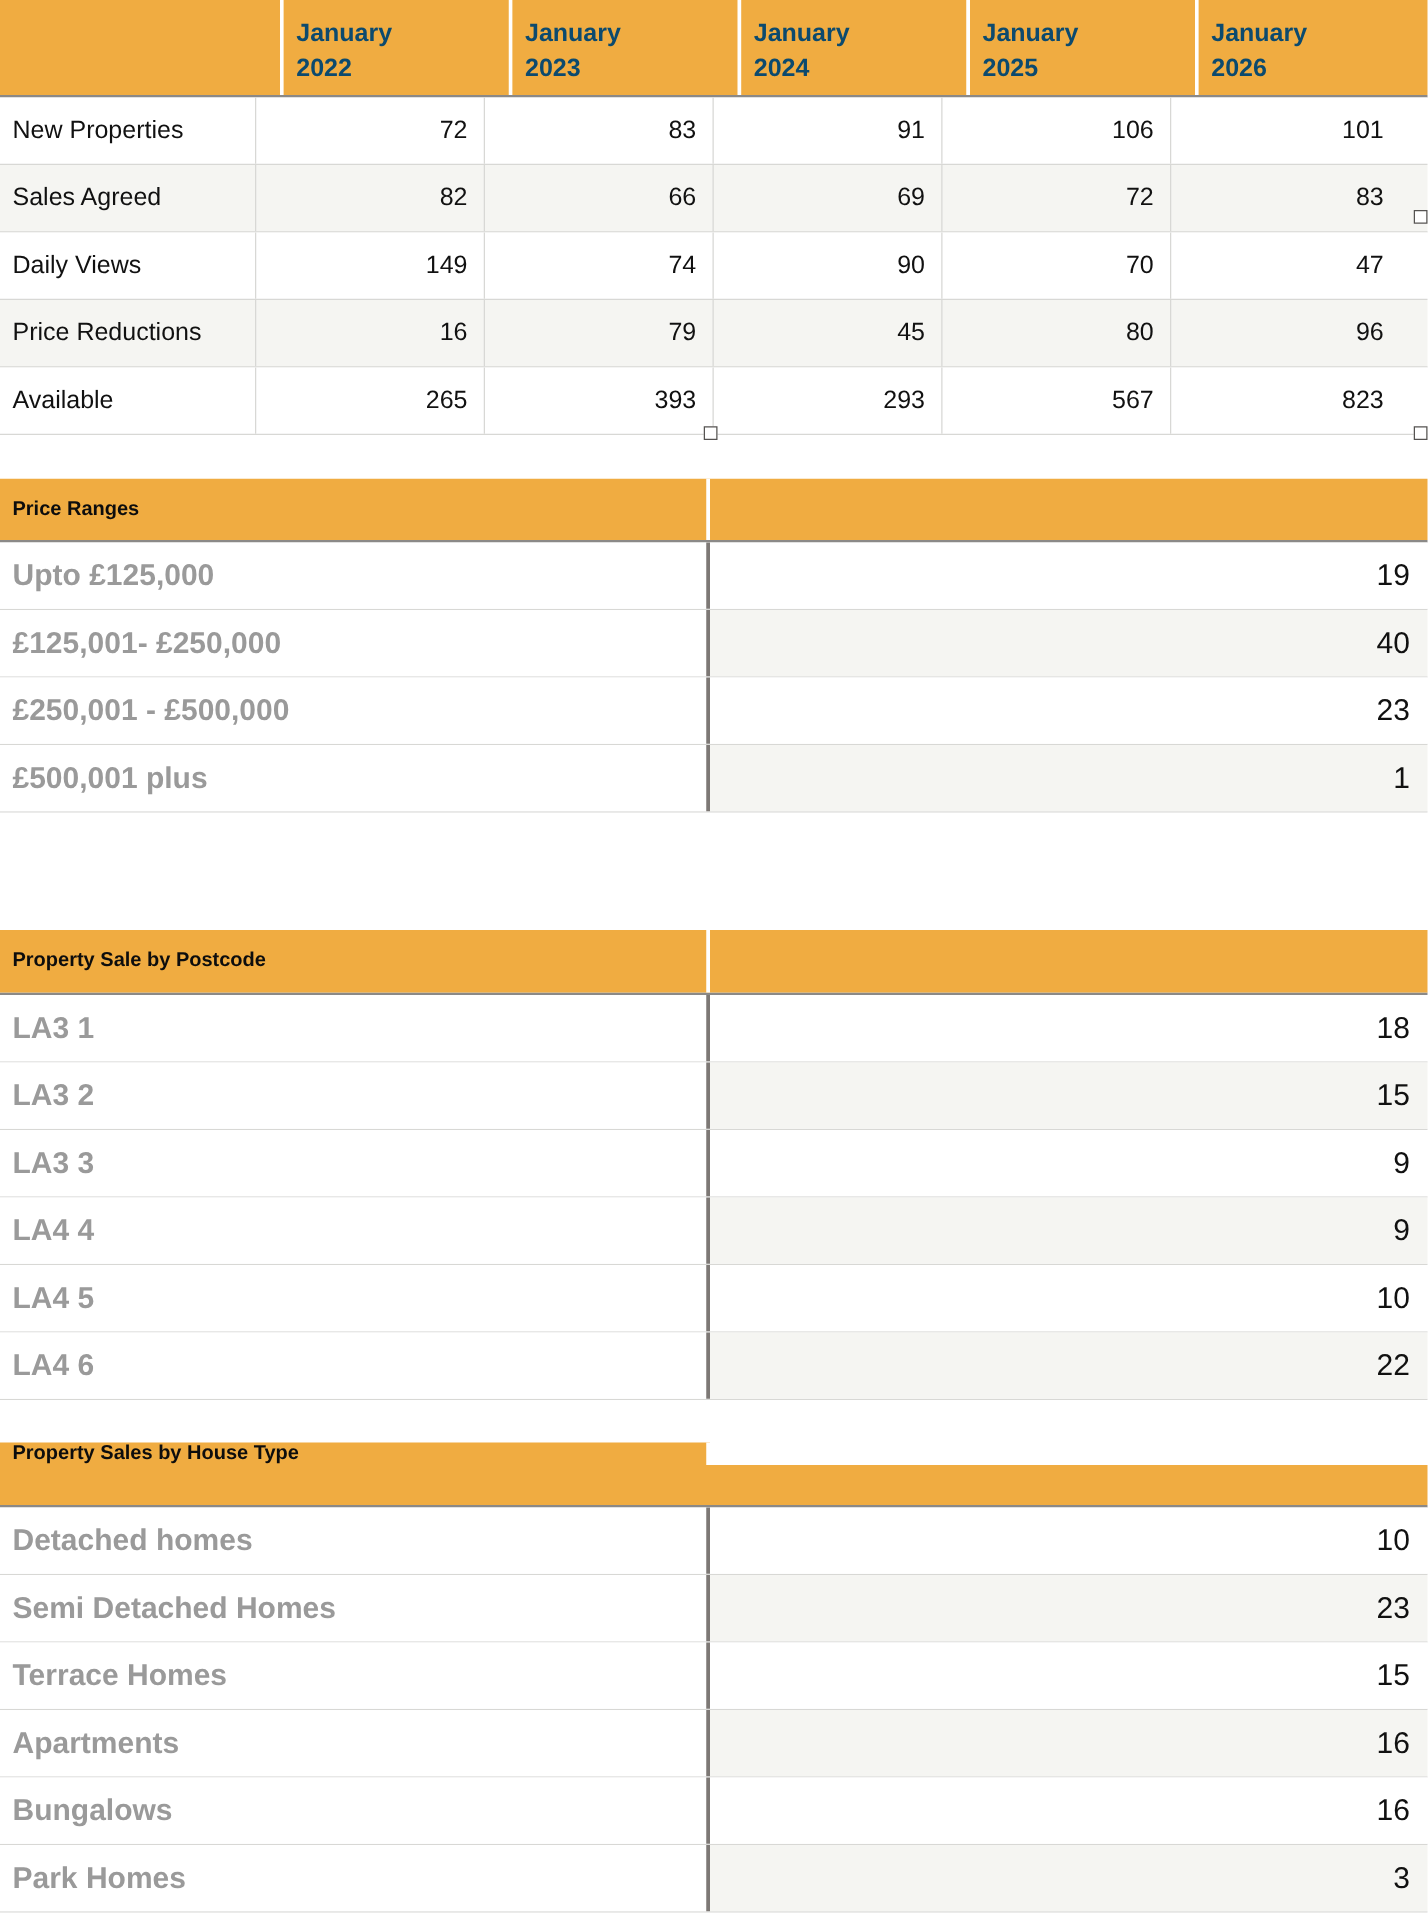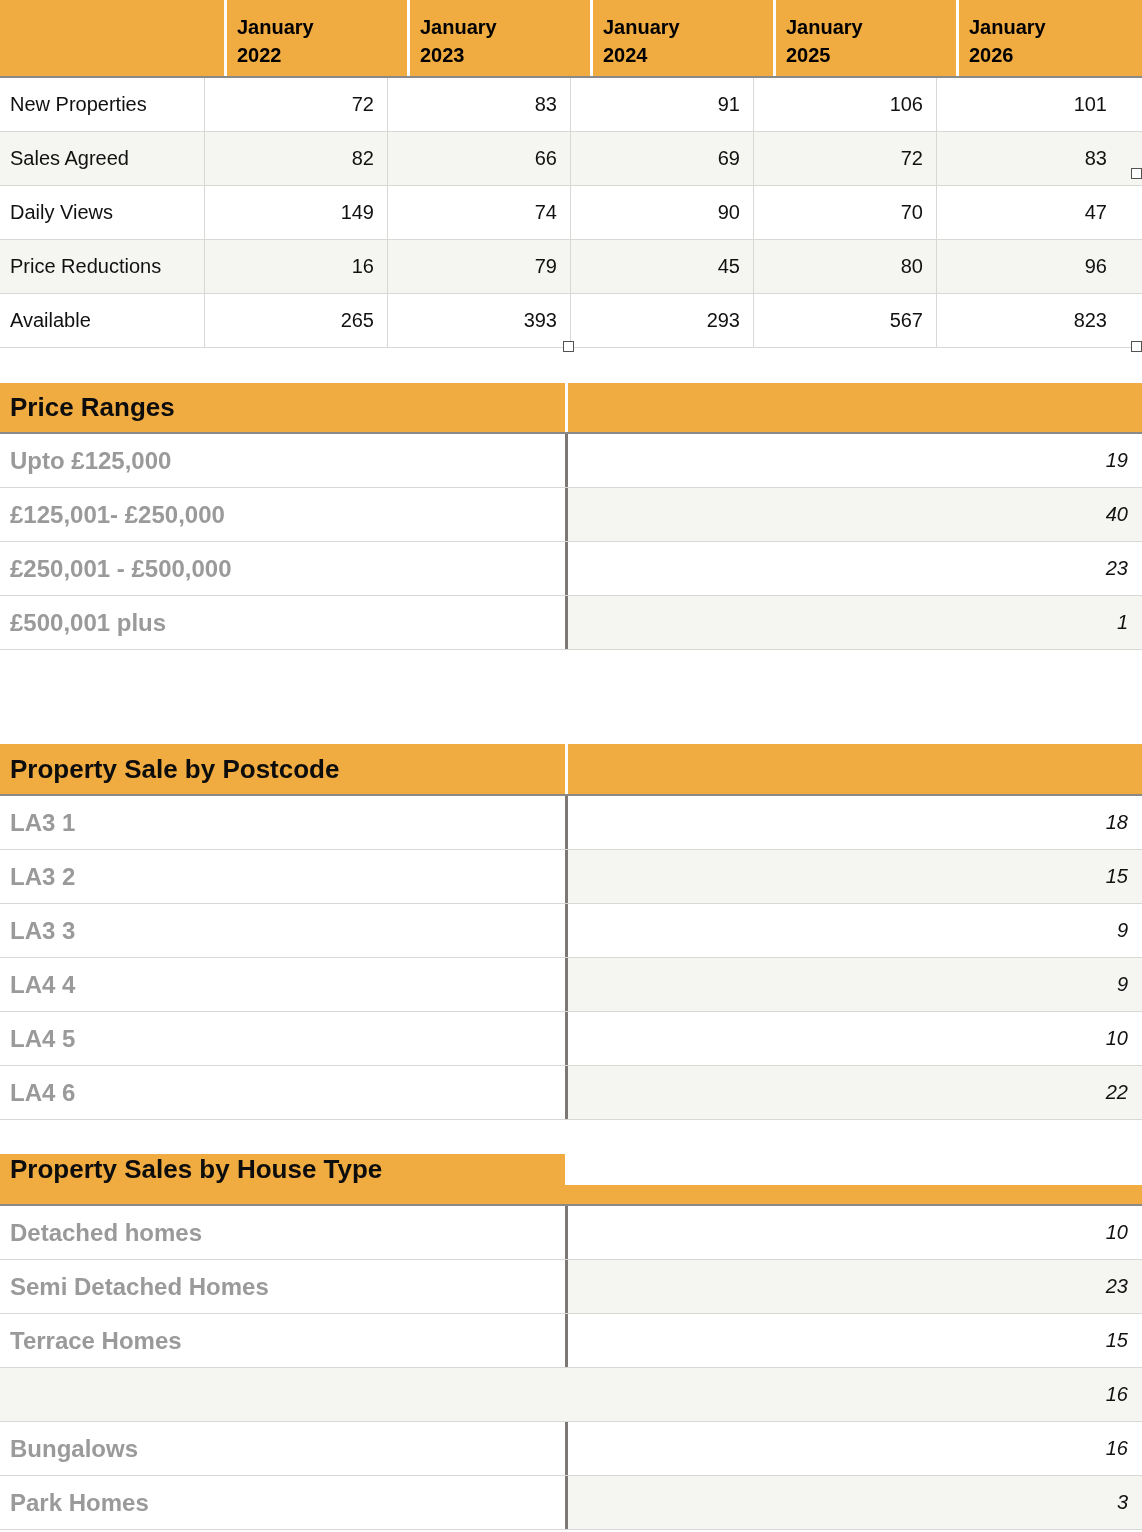--- a/index.html
+++ b/index.html
@@ -10,38 +10,38 @@
   section{position:absolute;left:0;width:1142px;}
   .row{display:flex;box-sizing:border-box;}
   .cell{box-sizing:border-box;display:flex;align-items:center;overflow:hidden;}
 
   
   .t1{top:0;}
   .t1 .head{height:78px;border-bottom:2px solid #8B8987;}
   .t1 .head .cell{background:#F0AC41;align-items:flex-start;}
   .t1 .head .corner{width:227px;border-right:3px solid #fff;}
   .t1 .head .col{width:183px;border-right:3px solid #fff;font-weight:bold;font-size:20px;
-    line-height:28px;padding:13px 16px 0 10px;white-space:pre-line;color:#000000;}
+    line-height:28px;padding:13px 16px 0 10px;white-space:pre-line;color:#0c4a6e;}
   .t1 .head .col:last-child{border-right:none;}
   .t1 .drow{height:54px;border-bottom:1px solid #D8D8D5;background:#fff;}
   .t1 .drow.alt{background:#F5F5F2;}
   .t1 .drow .lbl{width:205px;border-right:1px solid #D8D8D5;padding-left:10px;font-size:20px;}
   .t1 .drow .num{width:183px;border-right:1px solid #D8D8D5;justify-content:flex-end;
     padding-right:13px;font-size:20px;}
   .t1 .drow .num:last-child{border-right:none;}
 
   
   .blk .head{border-bottom:2px solid #8B8987;}
   .blk .head .ttl{width:568px;background:#F0AC41;border-right:3px solid #fff;
-    font-weight:bold;font-size:26px;padding-left:10px;color:#0d0d0d;}
+    font-weight:bold;font-size:16px;padding-left:10px;color:#0d0d0d;}
   .blk .head .spacer{flex:1;background:#F0AC41;}
   .blk .drow{height:54px;border-bottom:1px solid #D8D8D5;}
   .blk .drow .lbl{width:568px;background:#fff;border-right:3px solid #7D7875;
     padding-left:10px;font-weight:bold;font-size:24px;color:#9A9A9A;}
-  .blk .drow .val{flex:1;background:#fff;justify-content:flex-end;padding-right:14px;font-size:20px;font-style:italic;}
+  .blk .drow .val{flex:1;background:#fff;justify-content:flex-end;padding-right:14px;font-size:24px;}
   .blk .drow.alt .val{background:#F5F5F2;}
   .t2{top:383px;} .t2 .head{height:51px;}
   .t3{top:744px;} .t3 .head{height:52px;}
   .t4{top:1154px;} .t4 .head{height:52px;flex-direction:column;}
 
   
   .handle{position:absolute;width:11px;height:11px;background:#fff;
     border:1.5px solid #555351;box-sizing:border-box;}
   .h-rm{left:1131px;top:168px;}
   .h-bm{left:563px;top:341px;}
@@ -176,20 +176,21 @@
   </div>
   <div class="row drow alt">
     <div class="cell lbl">Semi Detached Homes</div>
     <div class="cell val">23</div>
   </div>
   <div class="row drow">
     <div class="cell lbl">Terrace Homes</div>
     <div class="cell val">15</div>
   </div>
   <div class="row drow alt">
+    <div class="cell lbl">Apartments</div>
     <div class="cell val">16</div>
   </div>
   <div class="row drow">
     <div class="cell lbl">Bungalows</div>
     <div class="cell val">16</div>
   </div>
   <div class="row drow alt">
     <div class="cell lbl">Park Homes</div>
     <div class="cell val">3</div>
   </div>

